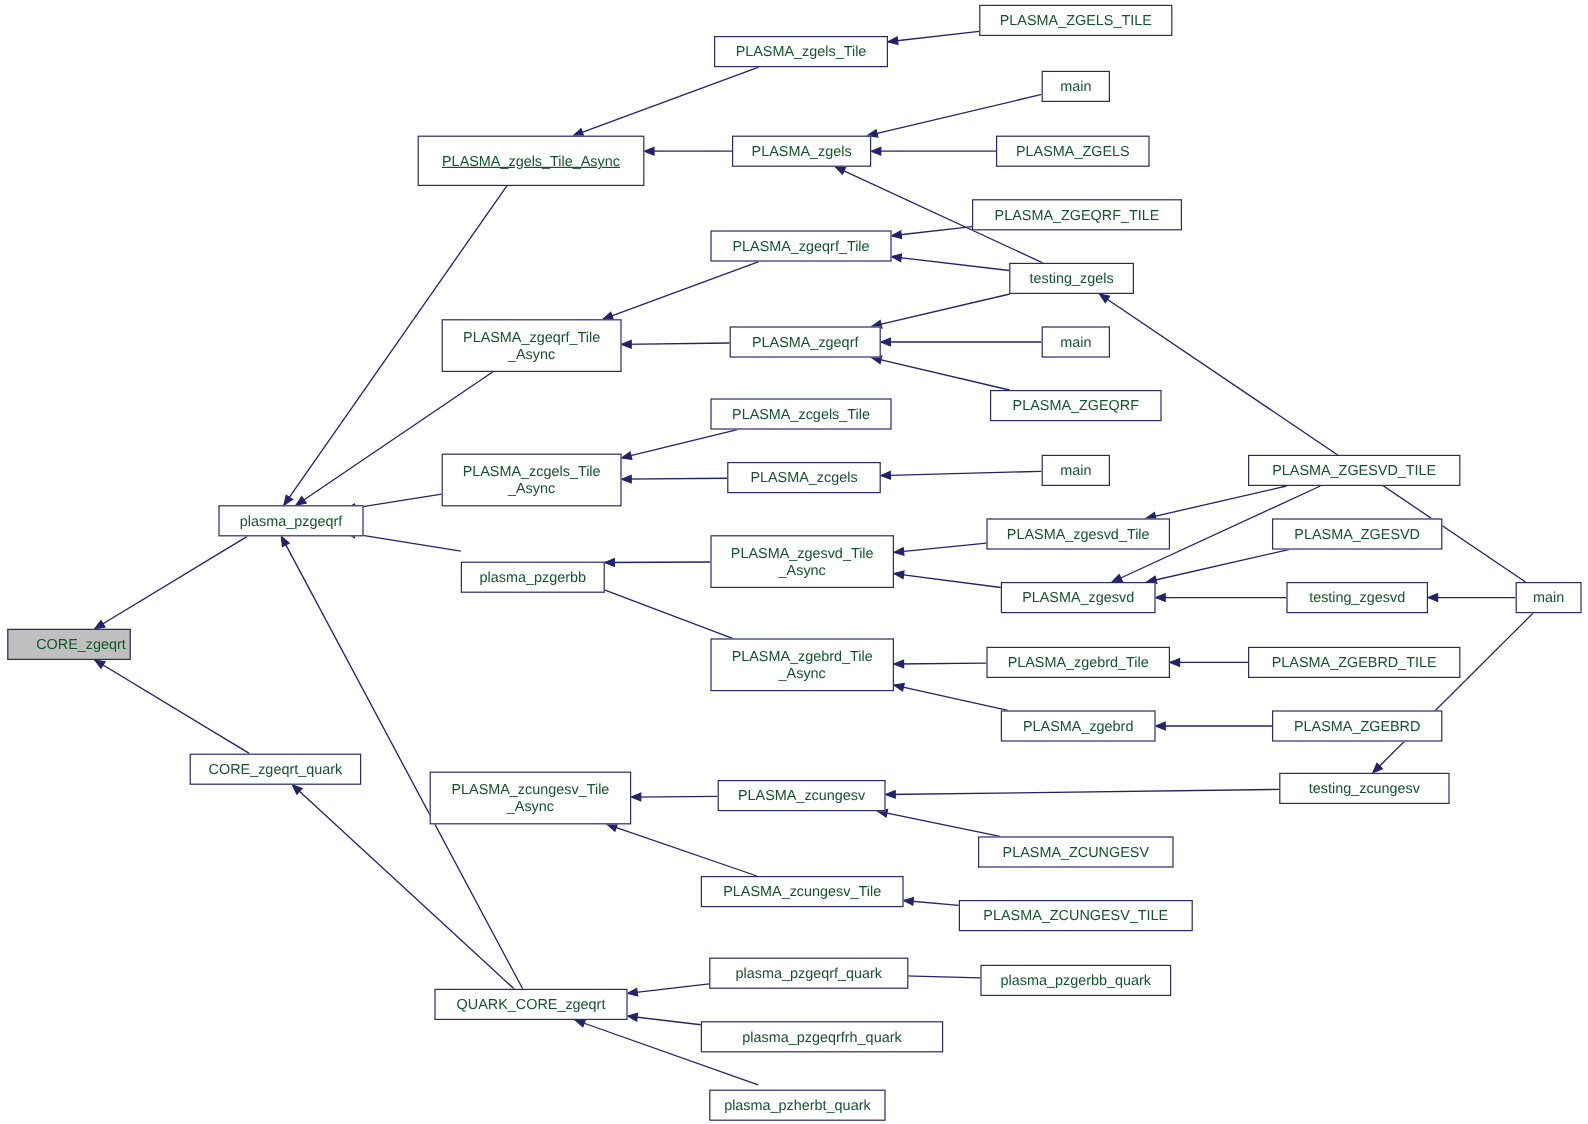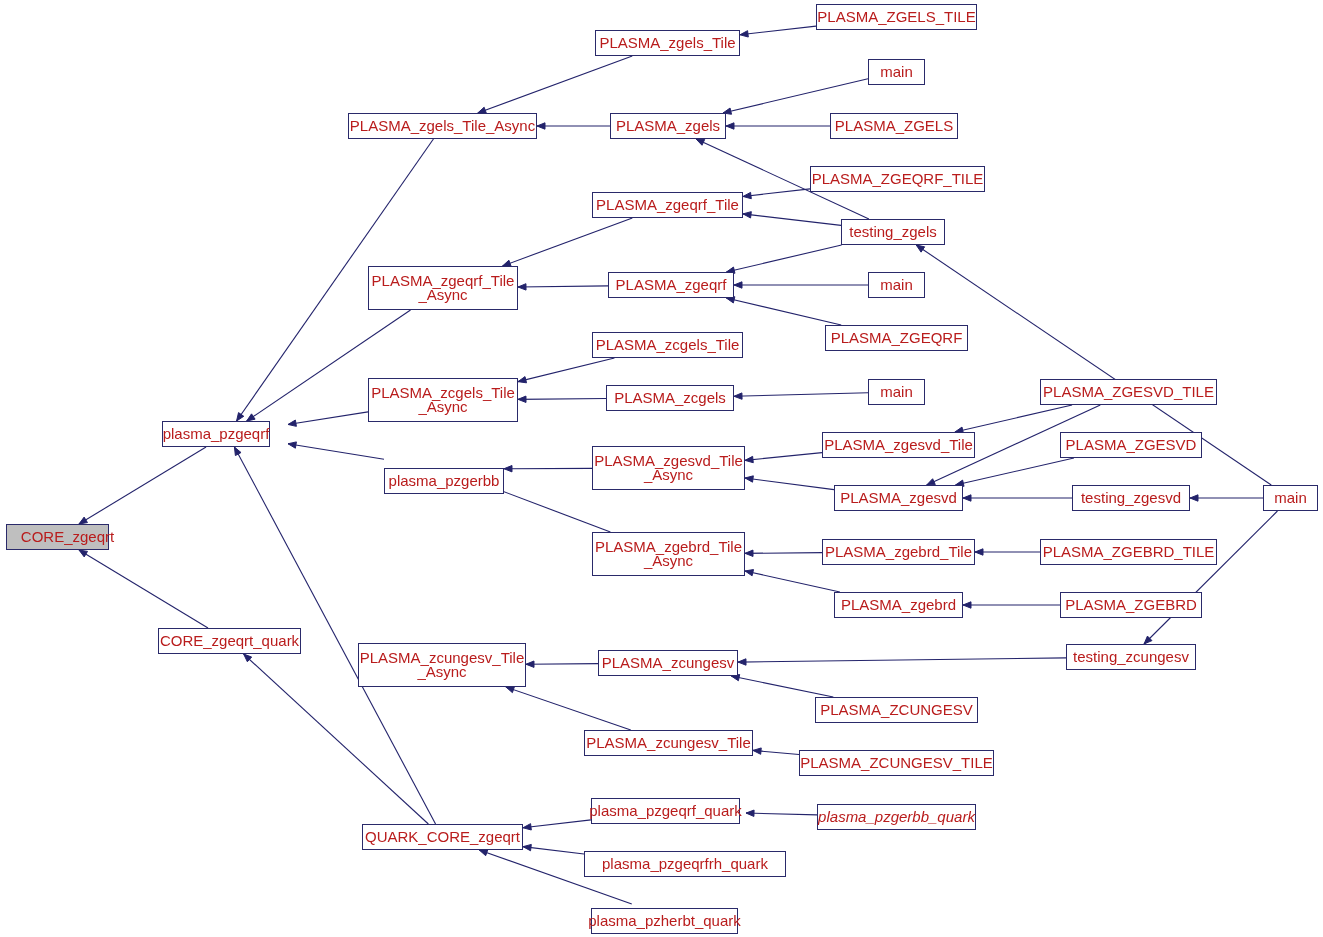--- a/index.html
+++ b/index.html
@@ -12,22 +12,22 @@
     width: 1323px;
     height: 937px;
     background: #ffffff;
     font-family: "Liberation Sans", sans-serif;
   }
   .node {
     position: absolute;
     box-sizing: border-box;
     border: 1px solid #2a2a6a;
     background: #ffffff;
-    color: #b91c1c;
-    font-size: 15px;
+    color: #14532d;
+    font-size: 12px;
     line-height: 14px;
     display: flex;
     align-items: center;
     justify-content: center;
     text-align: center;
     white-space: pre;
     padding: 0 4px;
   }
   .node.root {
     background: #bfbfbf;
@@ -150,24 +150,24 @@
       <line x1="631.775" y1="904" x2="479.225" y2="850"></line>
       <polygon points="479.225,850 487.83427191741634,849.6529595816235 485.6986385735611,855.6861237780145"></polygon>
       <line x1="817" y1="814.9078947368421" x2="746" y2="813.0394736842105"></line>
       <polygon points="746,813.0394736842105 754.0814127375052,810.0510345989873 753.9130499721405,816.4488196828455"></polygon>
       <line x1="428.3724489795918" y1="824" x2="243.62755102040816" y2="654"></line>
       <polygon points="243.62755102040816,654 251.6812686246893,657.0622920746546 247.347627854781,661.7718098501161"></polygon>
     </svg>
   <div id="node-layer">
       <div class="node root" style="left: 6px; top: 524px; width: 103px; height: 26px; padding-left: 24px;">CORE_zgeqrt</div>
       <div class="node" style="left: 158px; top: 628px; width: 143px; height: 26px; text-align: center;">CORE_zgeqrt_quark</div>
-      <div class="node" style="left: 162px; top: 421px; width: 108px; height: 26px;">plasma_pzgeqrf</div>
+      <div class="node" style="left: 182px; top: 421px; width: 121px; height: 26px;">plasma_pzgeqrf</div>
       <div class="node" style="left: 384px; top: 456px; width: 120px; height: 26px; margin-top: 12px;">plasma_pzgerbb</div>
       <div class="node" style="left: 362px; top: 824px; width: 161px; height: 26px;">QUARK_CORE_zgeqrt</div>
-      <div class="node" style="left: 348px; top: 113px; width: 189px; height: 26px;">PLASMA_zgels_Tile_Async</div>
+      <div class="node" style="left: 348px; top: 113px; width: 189px; height: 42px; text-decoration: underline;">PLASMA_zgels_Tile_Async</div>
       <div class="node" style="left: 595px; top: 30px; width: 145px; height: 26px;">PLASMA_zgels_Tile</div>
       <div class="node" style="left: 816px; top: 4px; width: 161px; height: 26px;">PLASMA_ZGELS_TILE</div>
       <div class="node" style="left: 610px; top: 113px; width: 116px; height: 26px;">PLASMA_zgels</div>
       <div class="node" style="left: 868px; top: 59px; width: 57px; height: 26px;">main</div>
       <div class="node" style="left: 830px; top: 113px; width: 128px; height: 26px;">PLASMA_ZGELS</div>
       <div class="node" style="left: 592px; top: 192px; width: 151px; height: 26px;">PLASMA_zgeqrf_Tile</div>
       <div class="node" style="left: 810px; top: 166px; width: 175px; height: 26px;">PLASMA_ZGEQRF_TILE</div>
       <div class="node" style="left: 841px; top: 219px; width: 104px; height: 26px;">testing_zgels</div>
       <div class="node" style="left: 368px; top: 266px; width: 150px; height: 44px;">PLASMA_zgeqrf_Tile
 _Async</div>
@@ -189,22 +189,22 @@
       <div class="node" style="left: 1263px; top: 485px; width: 55px; height: 26px;">main</div>
       <div class="node" style="left: 592px; top: 532px; width: 153px; height: 44px;">PLASMA_zgebrd_Tile
 _Async</div>
       <div class="node" style="left: 822px; top: 539px; width: 153px; height: 26px;">PLASMA_zgebrd_Tile</div>
       <div class="node" style="left: 1040px; top: 539px; width: 177px; height: 26px;">PLASMA_ZGEBRD_TILE</div>
       <div class="node" style="left: 834px; top: 592px; width: 129px; height: 26px;">PLASMA_zgebrd</div>
       <div class="node" style="left: 1060px; top: 592px; width: 142px; height: 26px;">PLASMA_ZGEBRD</div>
       <div class="node" style="left: 358px; top: 643px; width: 168px; height: 44px;">PLASMA_zcungesv_Tile
 _Async</div>
       <div class="node" style="left: 598px; top: 650px; width: 140px; height: 26px;">PLASMA_zcungesv</div>
-      <div class="node" style="left: 1066px; top: 644px; width: 130px; height: 26px;">testing_zcungesv</div>
+      <div class="node" style="left: 1066px; top: 644px; width: 142px; height: 26px;">testing_zcungesv</div>
       <div class="node" style="left: 815px; top: 697px; width: 163px; height: 26px;">PLASMA_ZCUNGESV</div>
       <div class="node" style="left: 584px; top: 730px; width: 169px; height: 26px;">PLASMA_zcungesv_Tile</div>
       <div class="node" style="left: 799px; top: 750px; width: 195px; height: 26px;">PLASMA_ZCUNGESV_TILE</div>
-      <div class="node" style="left: 591px; top: 798px; width: 149px; height: 26px;">plasma_pzgeqrf_quark</div>
-      <div class="node" style="left: 817px; top: 804px; width: 159px; height: 26px; font-style: italic;">plasma_pzgerbb_quark</div>
+      <div class="node" style="left: 591px; top: 798px; width: 166px; height: 26px;">plasma_pzgeqrf_quark</div>
+      <div class="node" style="left: 817px; top: 804px; width: 159px; height: 26px;">plasma_pzgerbb_quark</div>
       <div class="node" style="left: 584px; top: 851px; width: 202px; height: 26px;">plasma_pzgeqrfrh_quark</div>
       <div class="node" style="left: 591px; top: 908px; width: 147px; height: 26px;">plasma_pzherbt_quark</div>
     </div>
 </div>
 
 </body></html>

